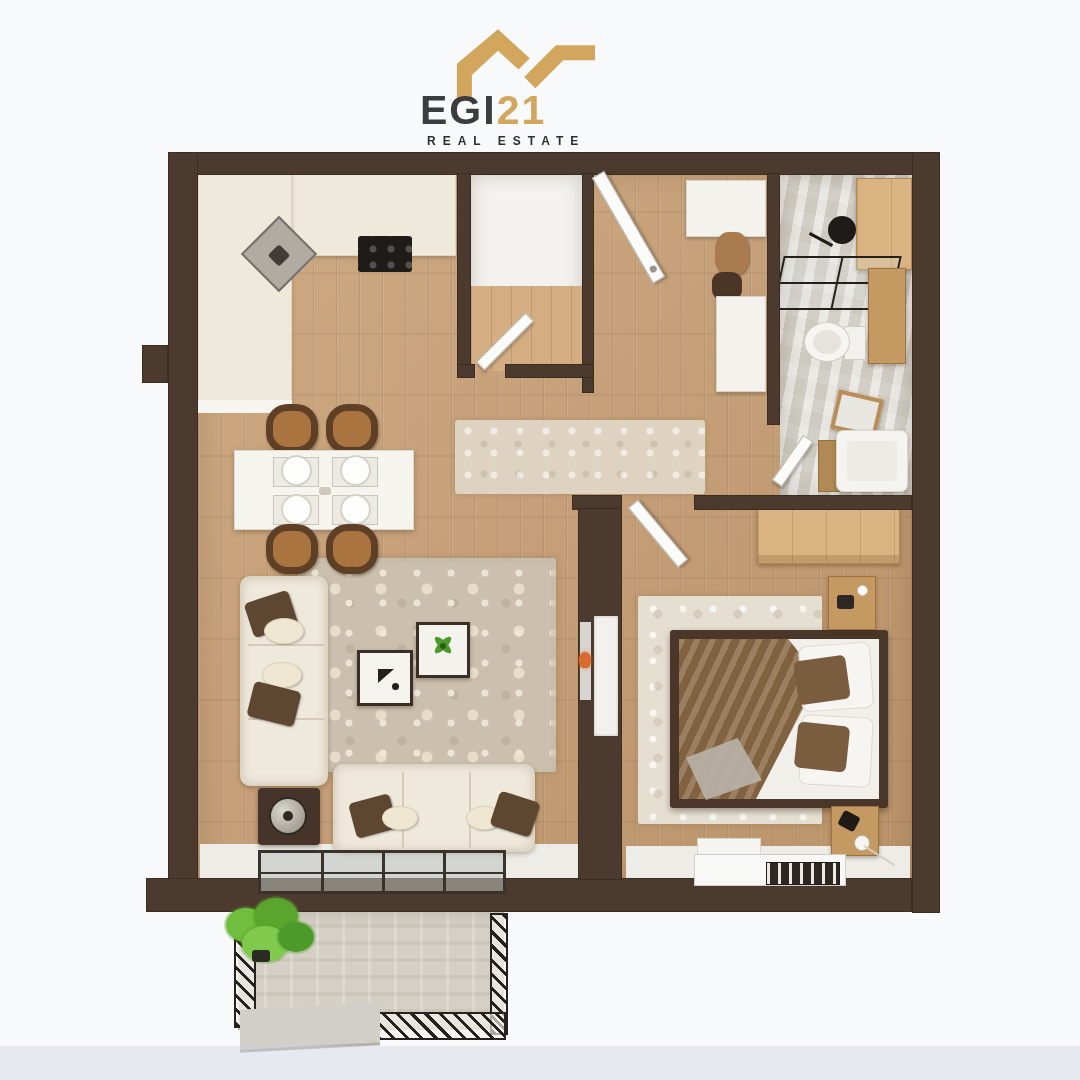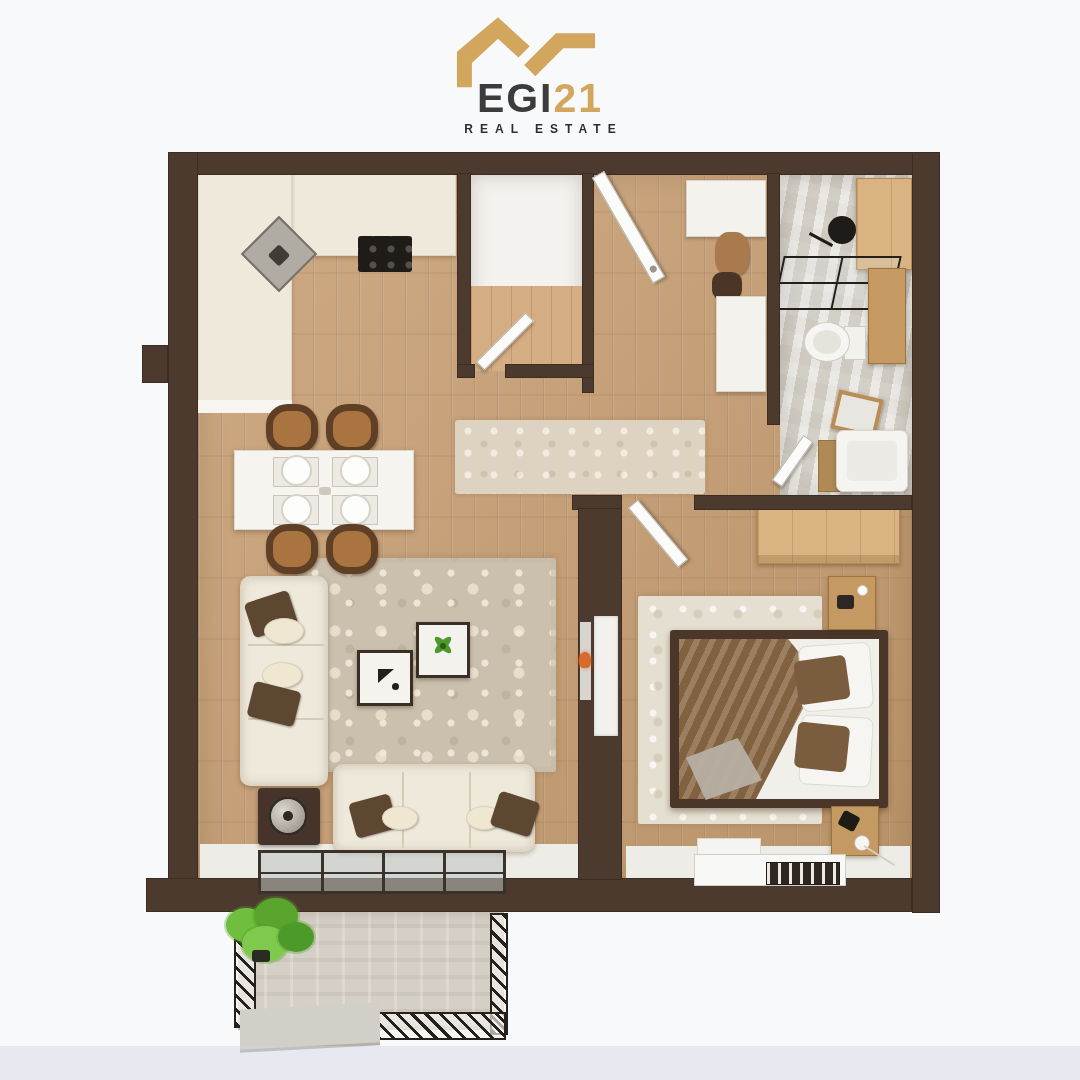--- a/index.html
+++ b/index.html
@@ -73,21 +73,21 @@
     background-image:repeating-linear-gradient(45deg, var(--railing) 0 3px, rgba(0,0,0,0) 3px 10px);}
   .white-unit{background:#f4f2ec;border:1px solid #d9d5ca;box-shadow:0 2px 3px rgba(60,50,40,.3);}
   .chair{border:7px solid #5f4026;background:#a9743f;border-radius:42%;box-shadow:1px 2px 3px rgba(50,30,10,.4);}
   .plate{background:#fdfdfb;border:2px solid #d6d2c8;border-radius:50%;}
   .mat{background:#eceae3;border:1px solid #c9c5bb;}
   .glassdoor{background:var(--glass);border:3px solid #3a332b;}
   .gdiv{background:#3a332b;}
   .radiator{background:#2f2822;background-image:repeating-linear-gradient(90deg, #ece9e2 0 3px, rgba(0,0,0,0) 3px 11px);border:1px solid #201b15;}
   .plantblob{background:var(--plant);border-radius:50%;box-shadow:0 0 0 2px rgba(90,160,40,.35);}
   
-  .logo{position:absolute;left:420px;top:12px;width:240px;text-align:center;}
+  .logo{position:absolute;left:420px;top:24px;width:240px;text-align:left;}
   .logo svg{display:block;margin:0 auto;}
   .brand{font-size:41px;font-weight:bold;letter-spacing:2px;color:var(--logo-dark);line-height:1;margin-top:-10px;}
   .brand .g21{color:var(--gold);}
   .subtitle{font-size:12px;font-weight:bold;letter-spacing:7px;color:#2e2e2e;margin-top:3px;padding-left:7px;}
 </style>
 </head>
 <body>
 
 <div class="canvas">
 

